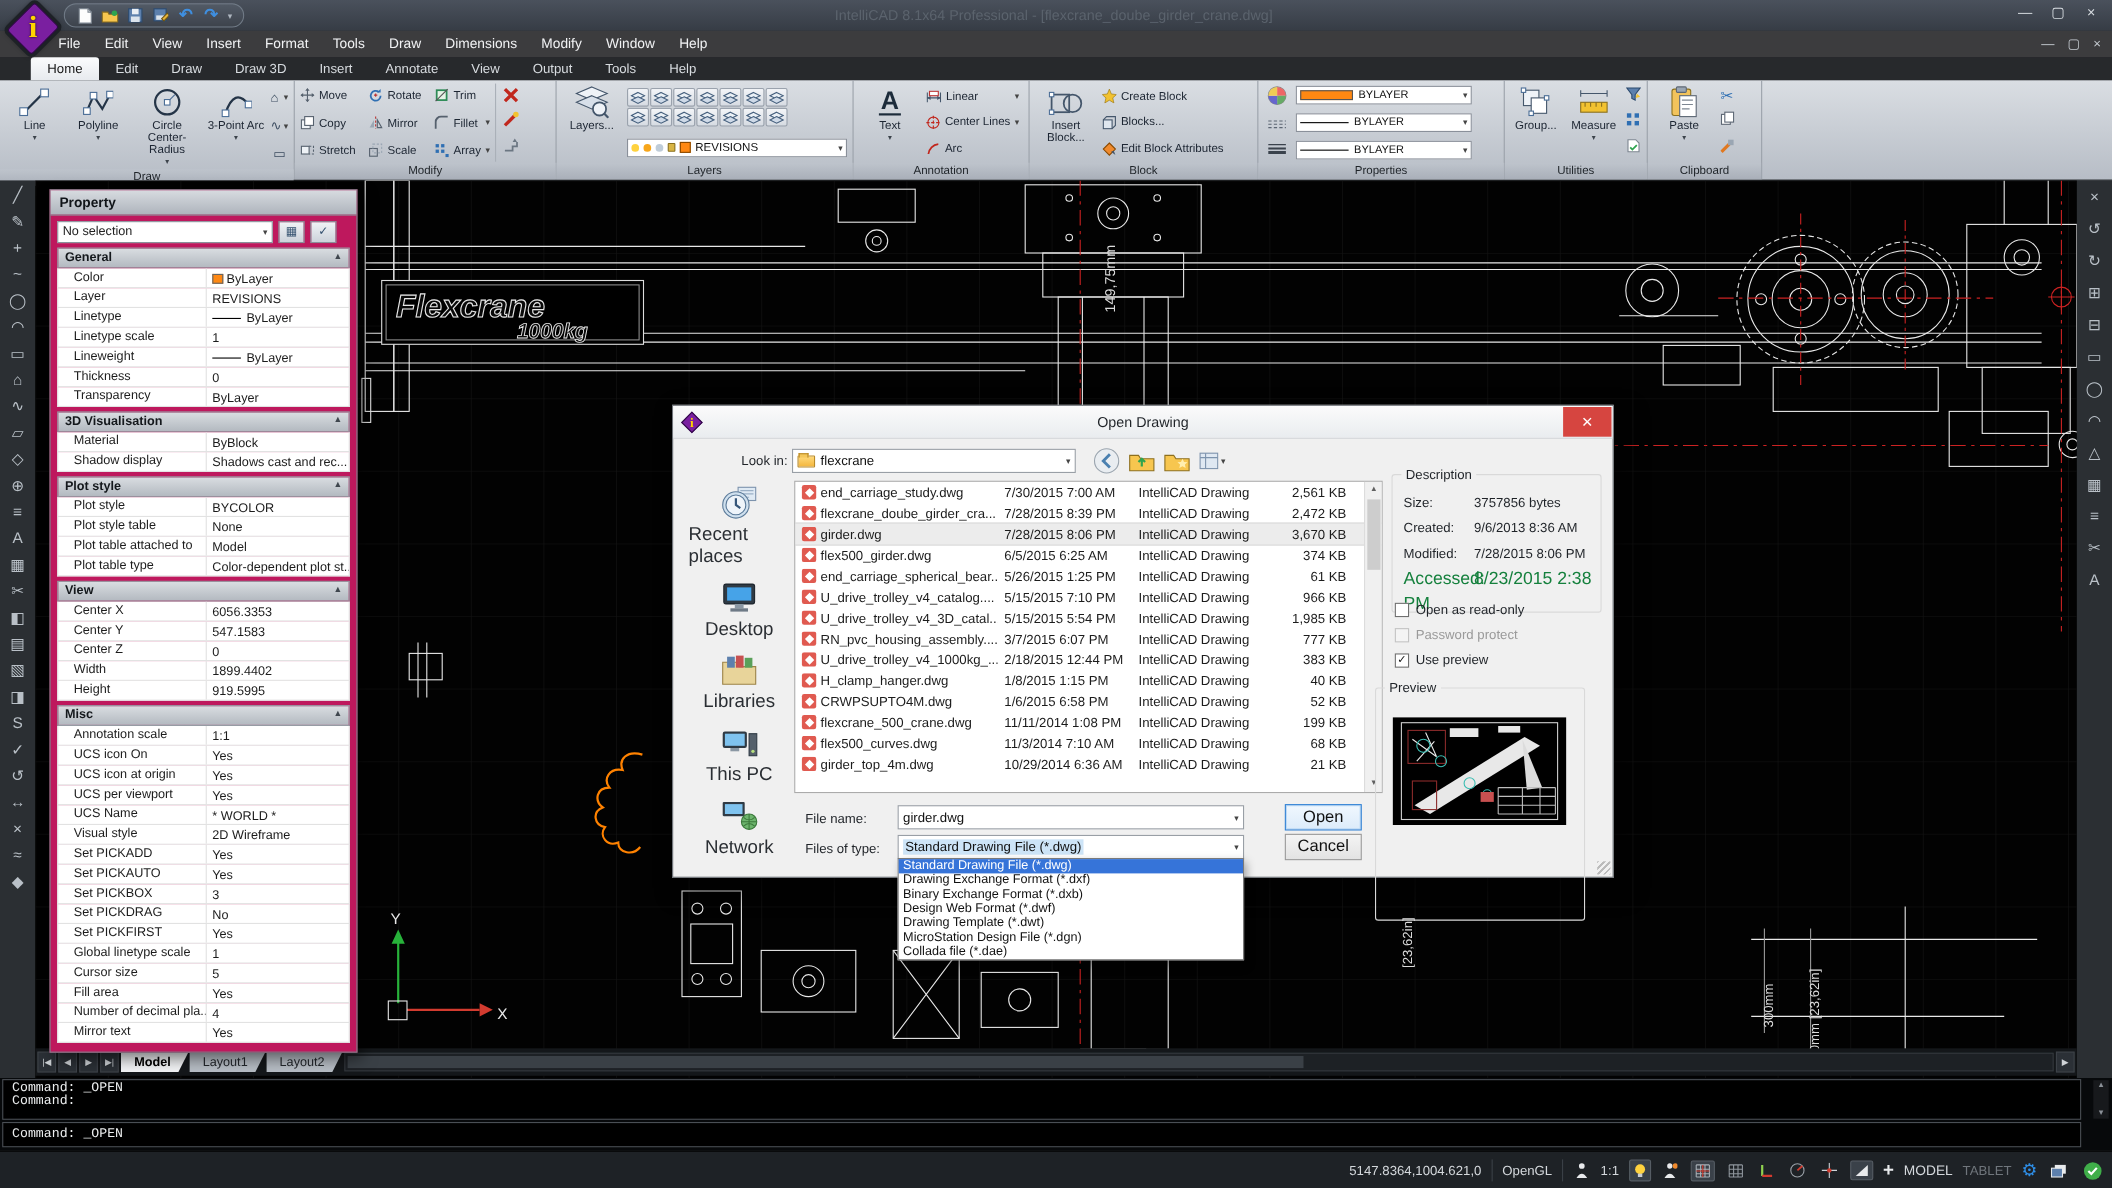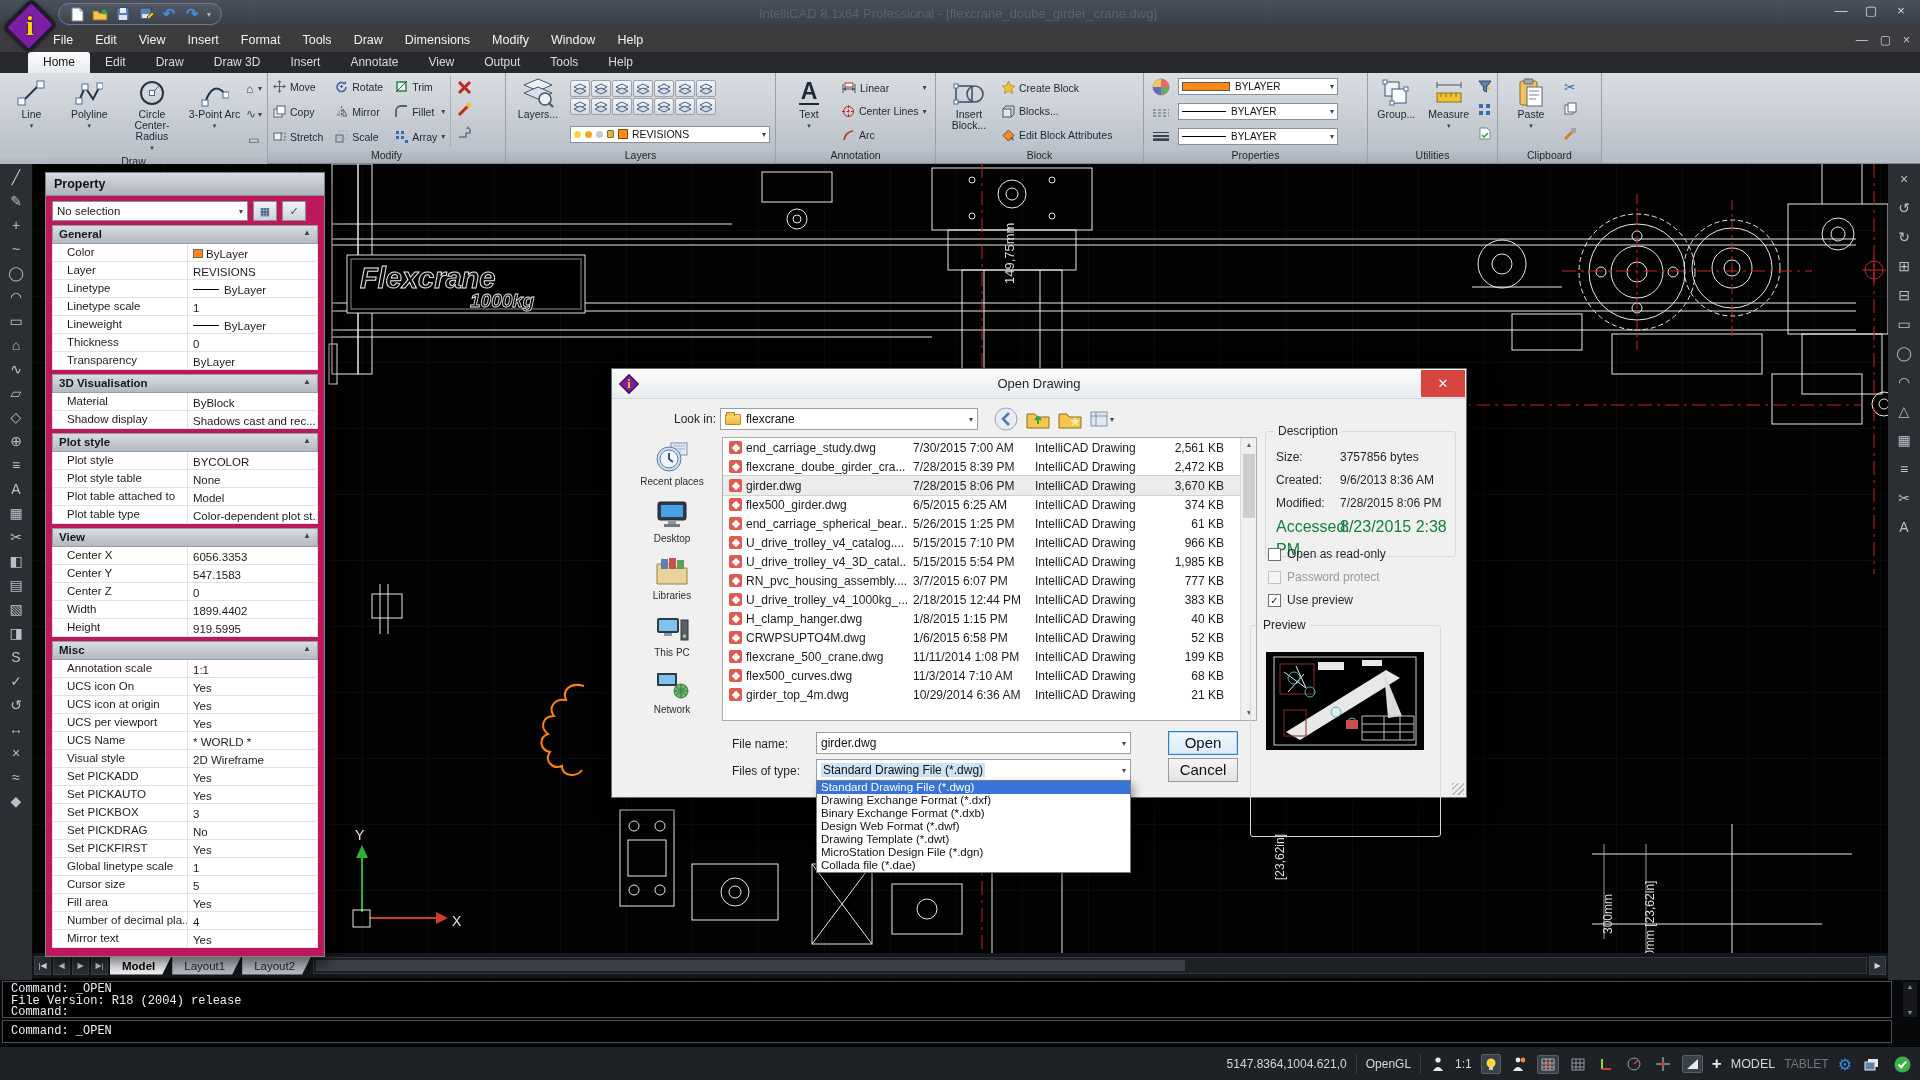--- a/index.html
+++ b/index.html
@@ -166,21 +166,21 @@
   .fsize { text-align:right; padding-right:16px; display:block; }
   .dwgico { width:13px; height:13px; flex:none; background:#e05a50; border-radius:2px; position:relative; }
   .dwgico::after { content:""; position:absolute; left:3.5px; top:3.5px; width:6px; height:6px;
     background:#fff; transform:rotate(45deg); }
   #lscroll { position:absolute; right:0; top:0; bottom:0; width:16px; background:#f0f0f0;
     border-left:1px solid #dcdcdc; }
   #lthumb { position:absolute; left:2px; top:16px; width:12px; height:64px; background:#cdcdcd; }
   .sarrow { position:absolute; left:0; width:16px; height:14px; color:#606060; font-size:7px;
     text-align:center; line-height:14px; }
   .place { display:flex; flex-direction:column; align-items:center; gap:3px; width:92px; }
-  .place span { font-size:10px; color:#2a2e33; }
+  .place span { font-size:17px; color:#2a2e33; }
   .grpbox { position:absolute; border:1px solid #d9d9d9; border-radius:3px; }
   .grpbox > .gcap { position:absolute; top:-8px; left:8px; background:#f0f0f0; padding:0 4px;
     font-size:12px; color:#1f2328; }
   .cbrow { position:absolute; display:flex; align-items:center; gap:6px; font-size:12px; color:#1f2328; }
   .cbox { width:13px; height:13px; background:#fff; border:1px solid #707070; text-align:center;
     line-height:12px; font-size:10px; color:#111; }
   .cbox.dis { border-color:#c3c3c3; background:#f4f4f4; }
   .btn { position:absolute; width:70px; height:24px; text-align:center; line-height:22px;
     font-size:15px; color:#111; background:linear-gradient(#f4f4f4,#e3e3e3); border:1px solid #9a9a9a; }
   .btn.def { background:linear-gradient(#f0f7fe,#dcebfa); border:1px solid #2d7fd4;
@@ -1520,21 +1520,20 @@
     </div>
 
     <div id="grip"></div>
   </div>
 
   
   <div id="cmdzone">
     <div class="cmdbox" id="cmdhist">
 
     <div>Command: _OPEN</div>
-        <div>File Version: R18 (2004) release</div>
         <div>Command:</div>
       </div>
     <div class="cscroll" style="top:2px;height:35px;right:3px">
         <span>▲</span>
         <span>▼</span>
       </div>
     <div class="cmdbox" id="cmdin">
       <span>Command: _OPEN</span>
     </div>
   </div>

